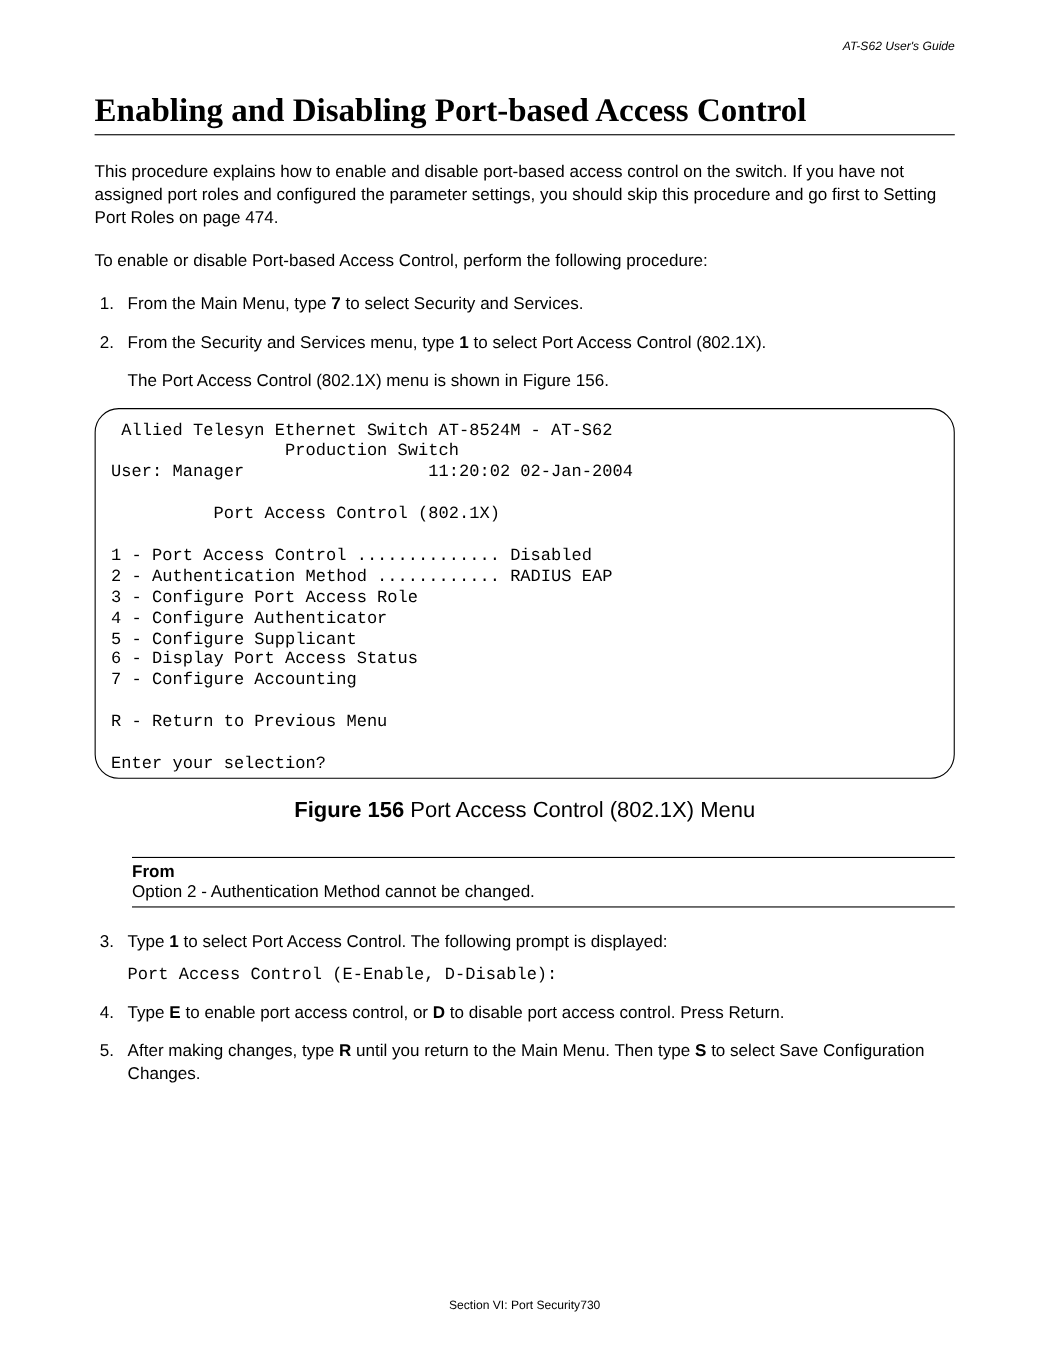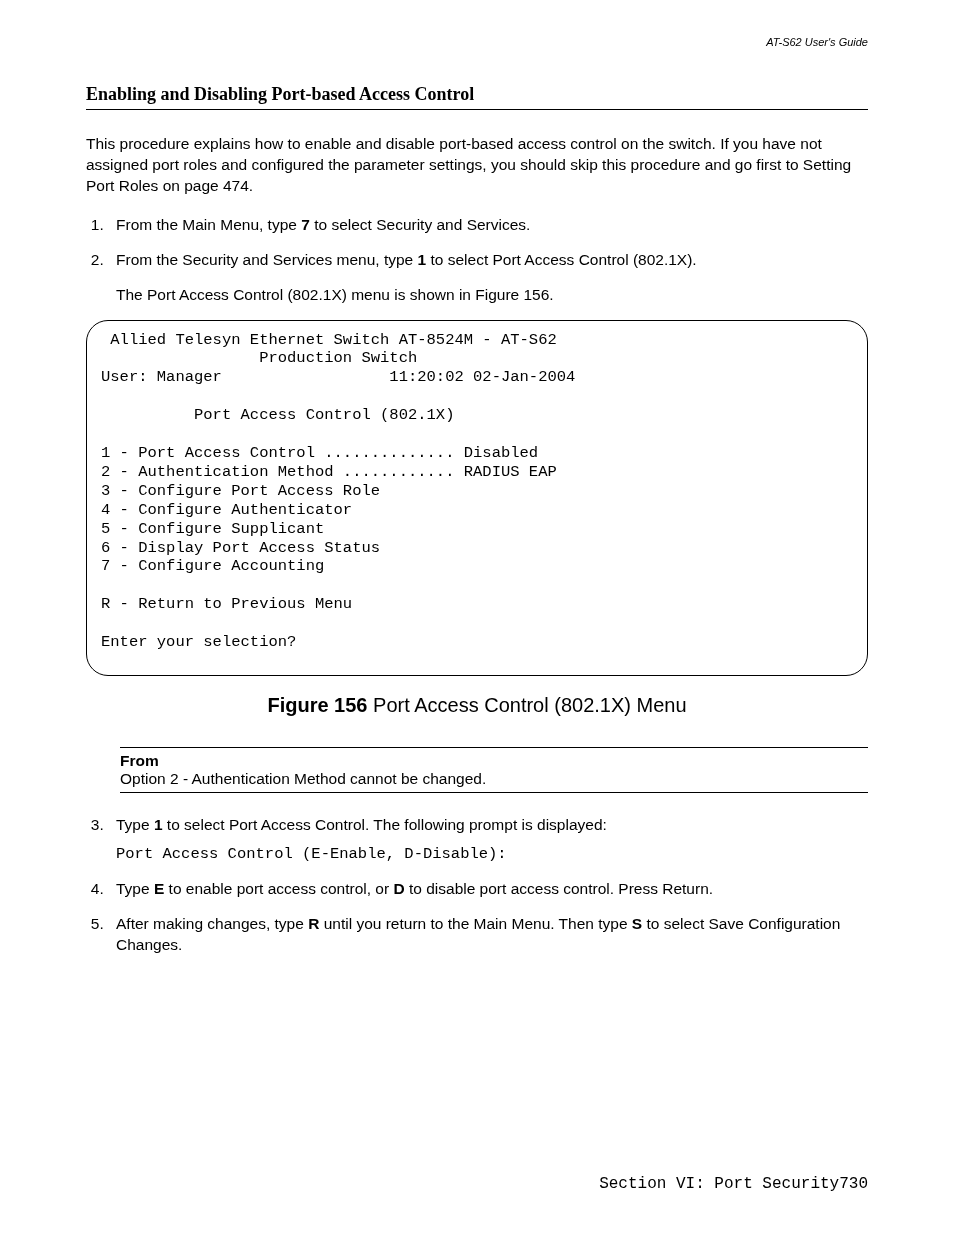--- a/index.html
+++ b/index.html
@@ -22,21 +22,21 @@
   .header-right {
     text-align: right;
     font-size: 11px;
     font-style: italic;
     font-family: Verdana, sans-serif;
     margin-bottom: 36px;
   }
   .section-title {
     font-family: "Times New Roman", Times, serif;
     font-weight: bold;
-    font-size: 18px;
+    font-size: 30px;
     margin: 0 0 4px 0;
   }
   .title-rule {
     border: none;
     border-top: 1px solid #000;
     margin: 0 0 24px 0;
   }
   .body-col {
   }
   .para {
@@ -58,21 +58,21 @@
     margin-top: 14px;
   }
   .bold { font-weight: bold; }
   .terminal {
     font-family: "Courier New", Courier, monospace;
     font-size: 15.5px;
     line-height: 1.22;
     white-space: pre;
     border: 1.5px solid #000;
     border-radius: 22px;
-    padding: 10px 14px 23px 14px;
+    padding: 10px 14px 3px 14px;
     margin: 4px 0 18px 0;
   }
   .figure-caption {
     text-align: center;
     font-size: 20px;
     margin: 0 0 30px 0;
   }
   .figure-caption .fig-label { font-weight: bold; }
   .note-block {
     margin: 0 0 22px 34px;
@@ -94,39 +94,40 @@
     font-family: "Courier New", Courier, monospace;
     font-size: 15.5px;
     display: block;
     margin-top: 8px;
   }
   .footer {
     position: absolute;
     bottom: 42px;
     left: 86px;
     right: 86px;
-    font-size: 16px;
-    font-family: Liberation Mono, monospace;
+    font-size: 11px;
+    font-family: Liberation Sans, sans-serif;
     display: flex;
-    justify-content: flex-end;
+    justify-content: center;
   }
 </style>
 </head>
 <body>
 
 <div class="page">
 
   <div class="header-right">AT-S62 User's Guide</div>
 
   <h1 class="section-title">Enabling and Disabling Port-based Access Control</h1>
   <hr class="title-rule">
 
   <div class="body-col">
 
     <p class="para">This procedure explains how to enable and disable port-based access control on the switch. If you have not assigned port roles and configured the parameter settings, you should skip this procedure and go first to Setting Port Roles on page 474.</p>
+    <p class="para">To enable or disable Port-based Access Control, perform the following procedure:</p>
 
     <ol class="steps">
       <li>
         <span>From the Main Menu, type </span><span class="bold">7</span><span> to select Security and Services.</span>
       </li>
       <li>
         <span>From the Security and Services menu, type </span><span class="bold">1</span><span> to select Port Access Control (802.1X).</span>
         <div class="substep">The Port Access Control (802.1X) menu is shown in Figure 156.</div>
       </li>
     </ol>

